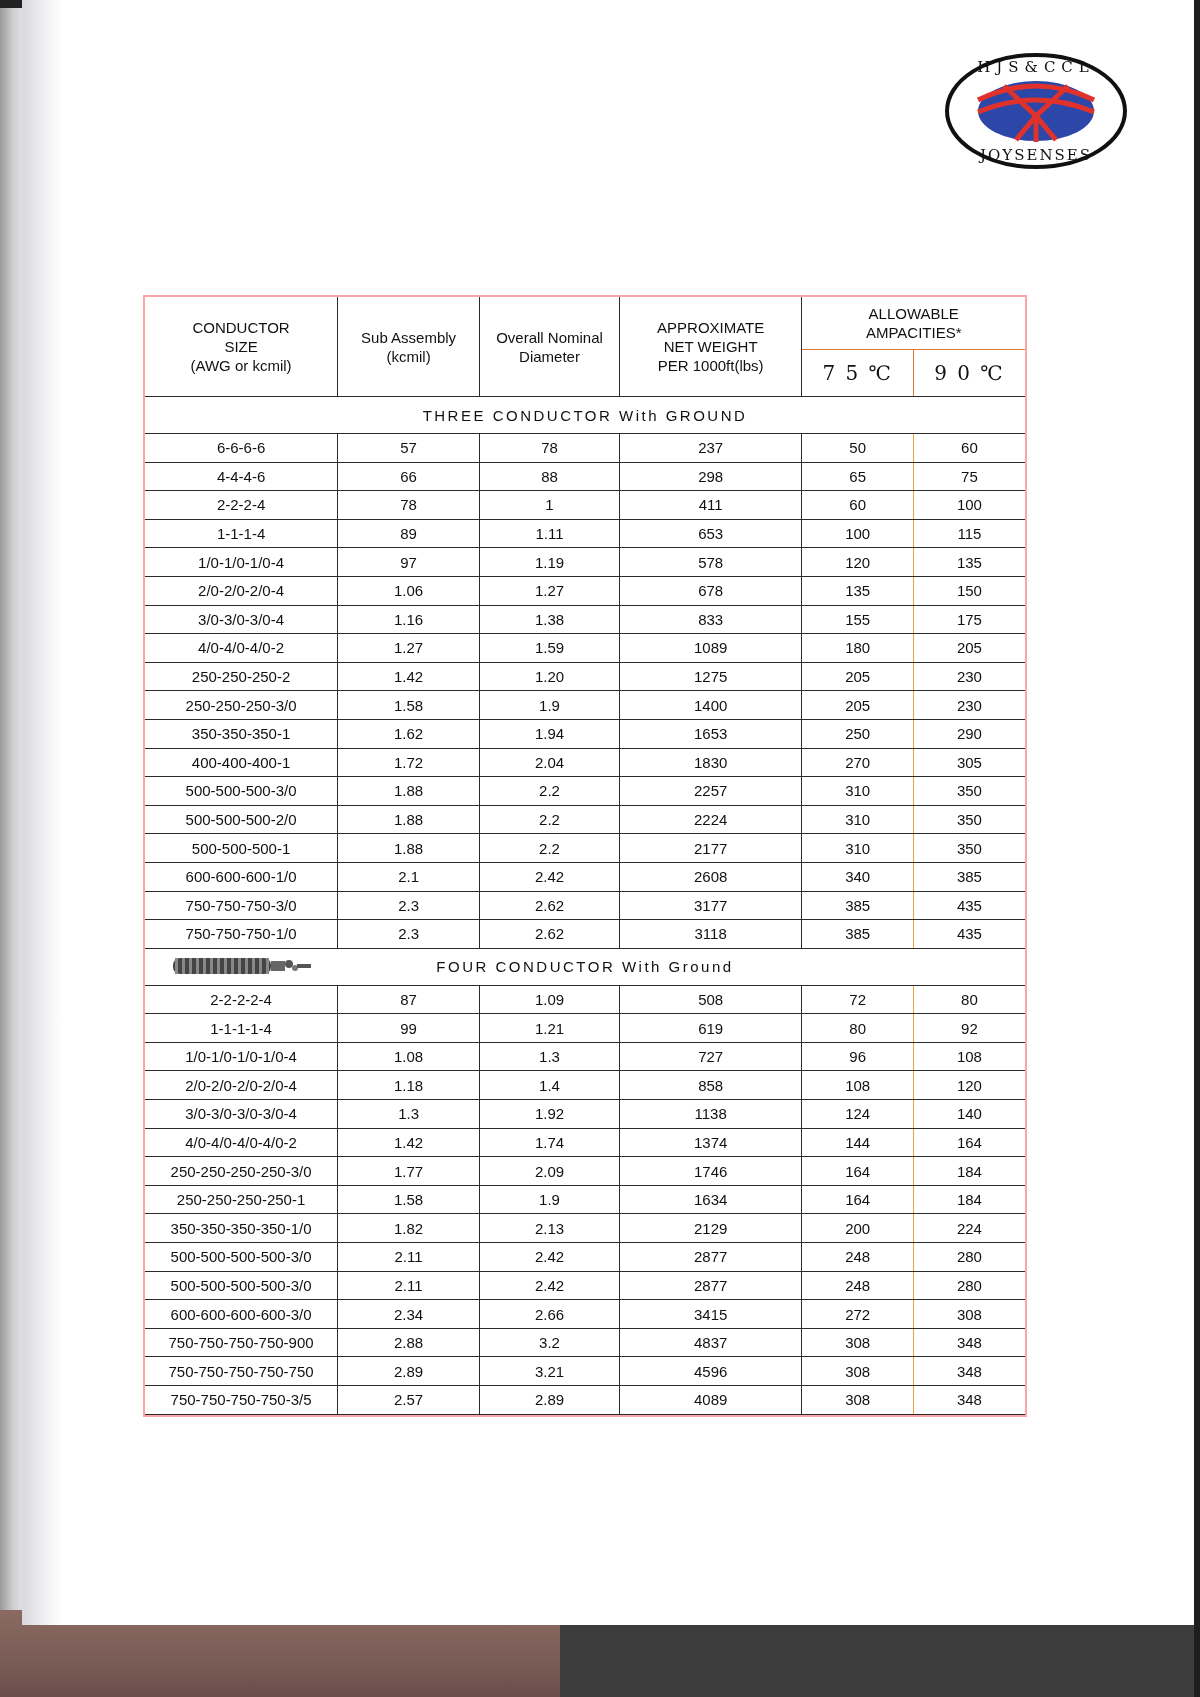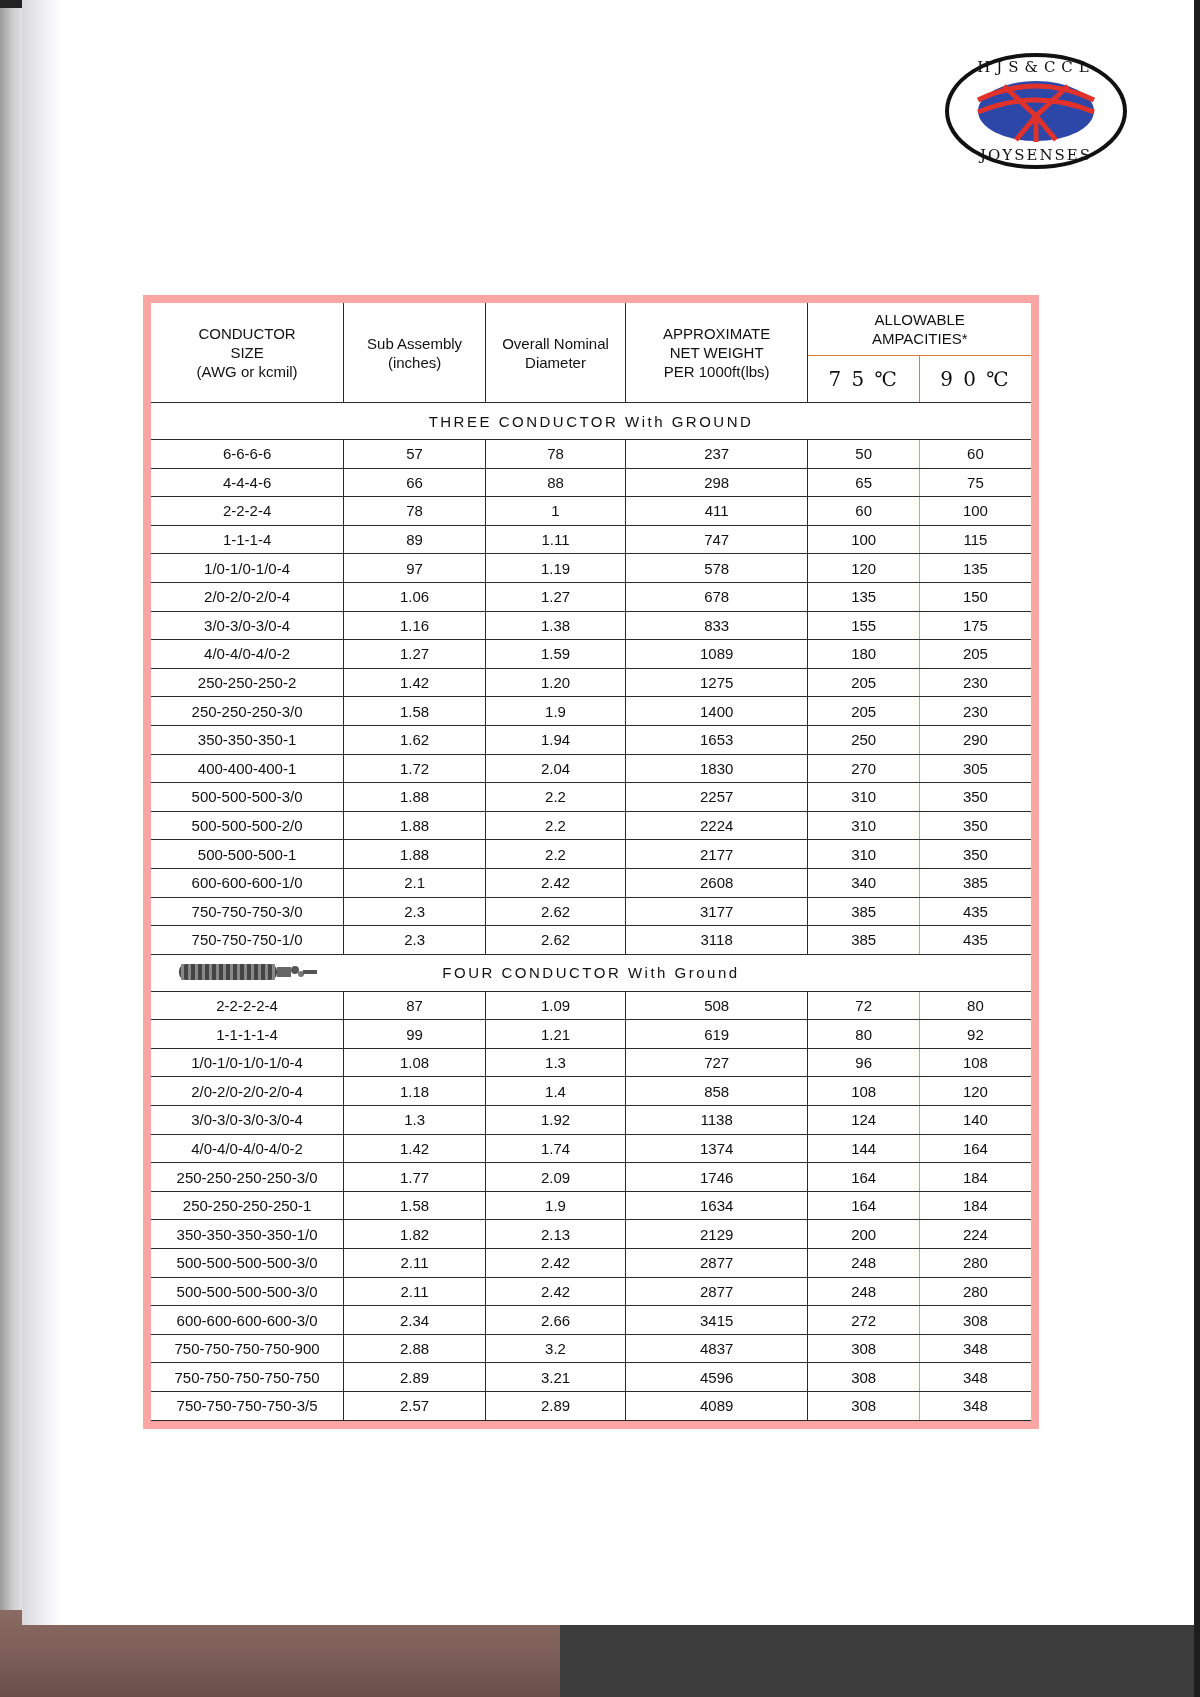--- a/index.html
+++ b/index.html
@@ -37,21 +37,21 @@
   }
 
   
   .logo {
     position: absolute; left: 944px; top: 52px; width: 184px; height: 118px;
   }
 
   
   .tbl-wrap {
     position: absolute; left: 143px; top: 295px; width: 880px;
-    border: 8px solid #fca5a5;
+    border: 2px solid #fca5a5;
     background: #fff;
   }
   table {
     border-collapse: collapse; width: 100%; table-layout: fixed;
     color: #111; font-size: 15px;
   }
   col.c1 { width: 190px; }
   col.c2 { width: 140px; }
   col.c3 { width: 138px; }
   col.c4 { width: 180px; }
@@ -115,21 +115,21 @@
       </colgroup>
     <thead>
       <tr class="hdr">
         <th class="tall" rowspan="2">
           <div>CONDUCTOR</div>
           <div>SIZE</div>
           <div>(AWG or kcmil)</div>
         </th>
         <th class="tall" rowspan="2">
           <div>Sub Assembly</div>
-          <div>(inches)</div>
+          <div>(kcmil)</div>
         </th>
         <th class="tall" rowspan="2">
           <div>Overall Nominal</div>
           <div>Diameter</div>
         </th>
         <th class="tall" rowspan="2">
           <div>APPROXIMATE</div>
           <div>NET WEIGHT</div>
           <div>PER 1000ft(lbs)</div>
         </th>
@@ -168,21 +168,21 @@
           <td>78</td>
           <td>1</td>
           <td>411</td>
           <td class="c75">60</td>
           <td class="last">100</td>
         </tr>
         <tr class="data">
           <td>1-1-1-4</td>
           <td>89</td>
           <td>1.11</td>
-          <td>747</td>
+          <td>653</td>
           <td class="c75">100</td>
           <td class="last">115</td>
         </tr>
         <tr class="data">
           <td>1/0-1/0-1/0-4</td>
           <td>97</td>
           <td>1.19</td>
           <td>578</td>
           <td class="c75">120</td>
           <td class="last">135</td>

